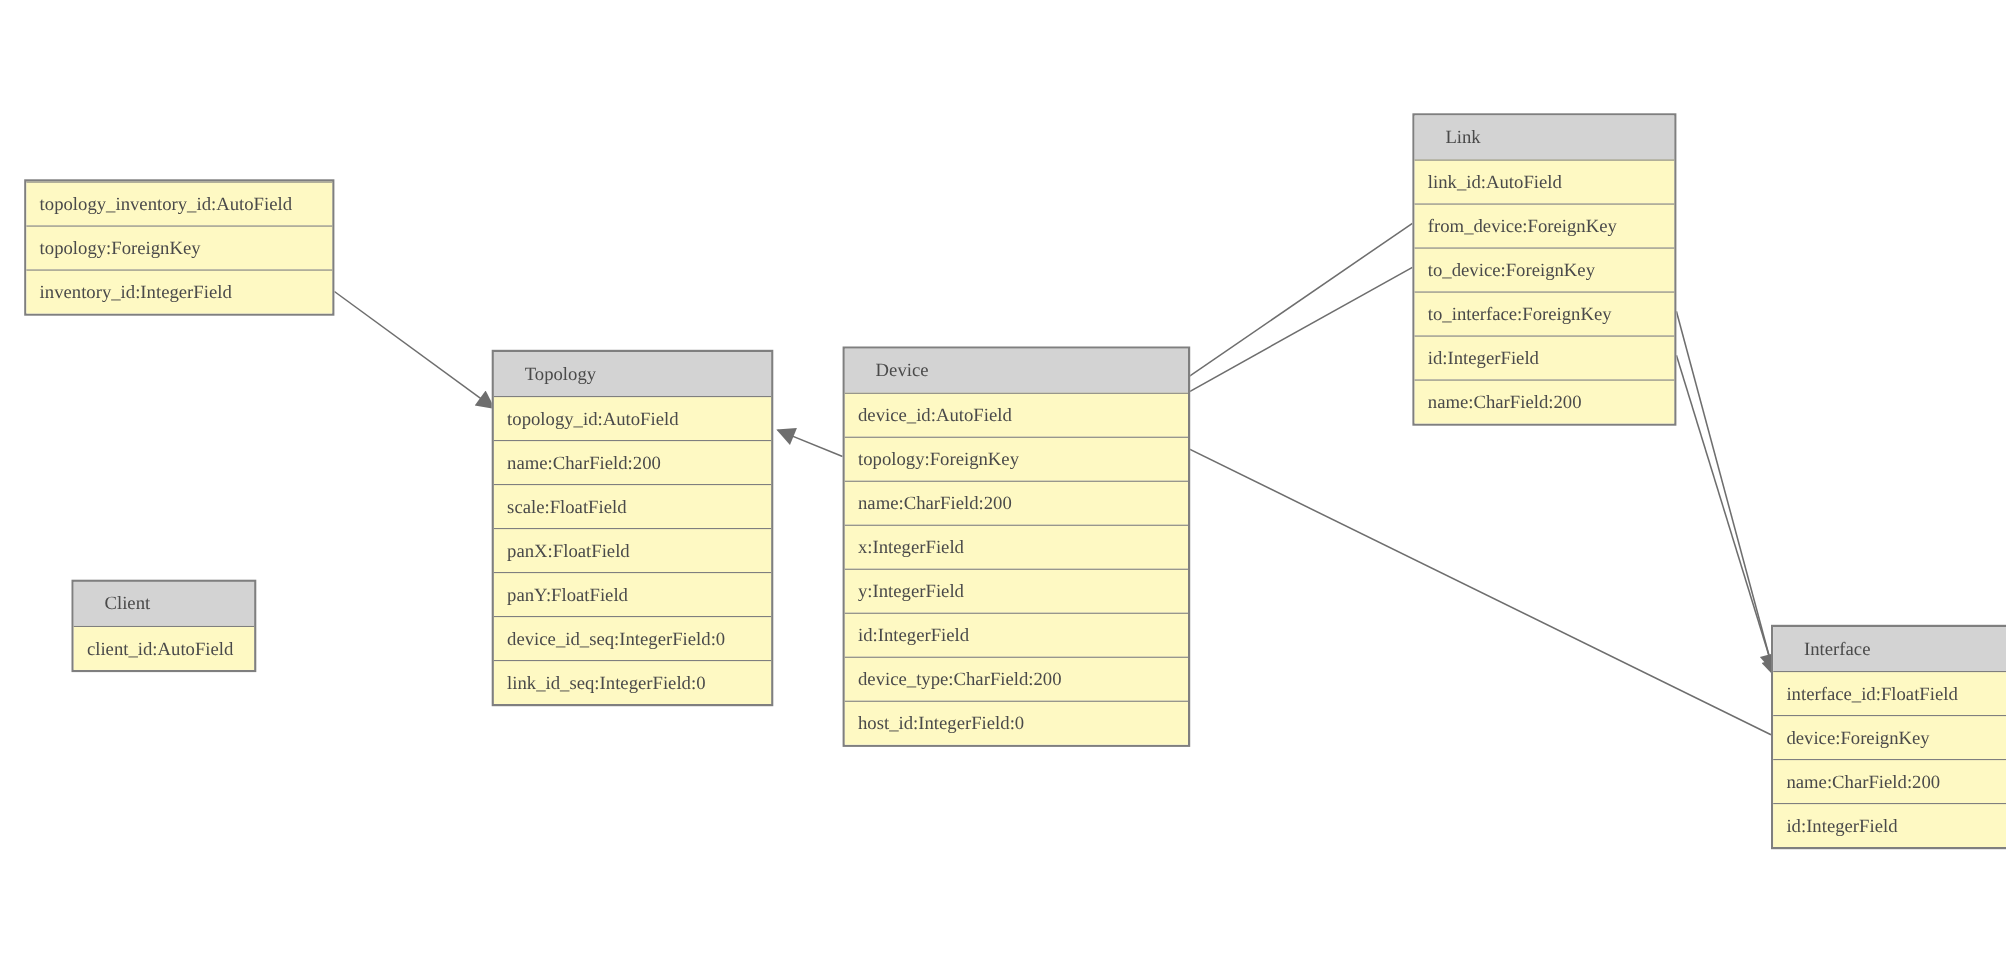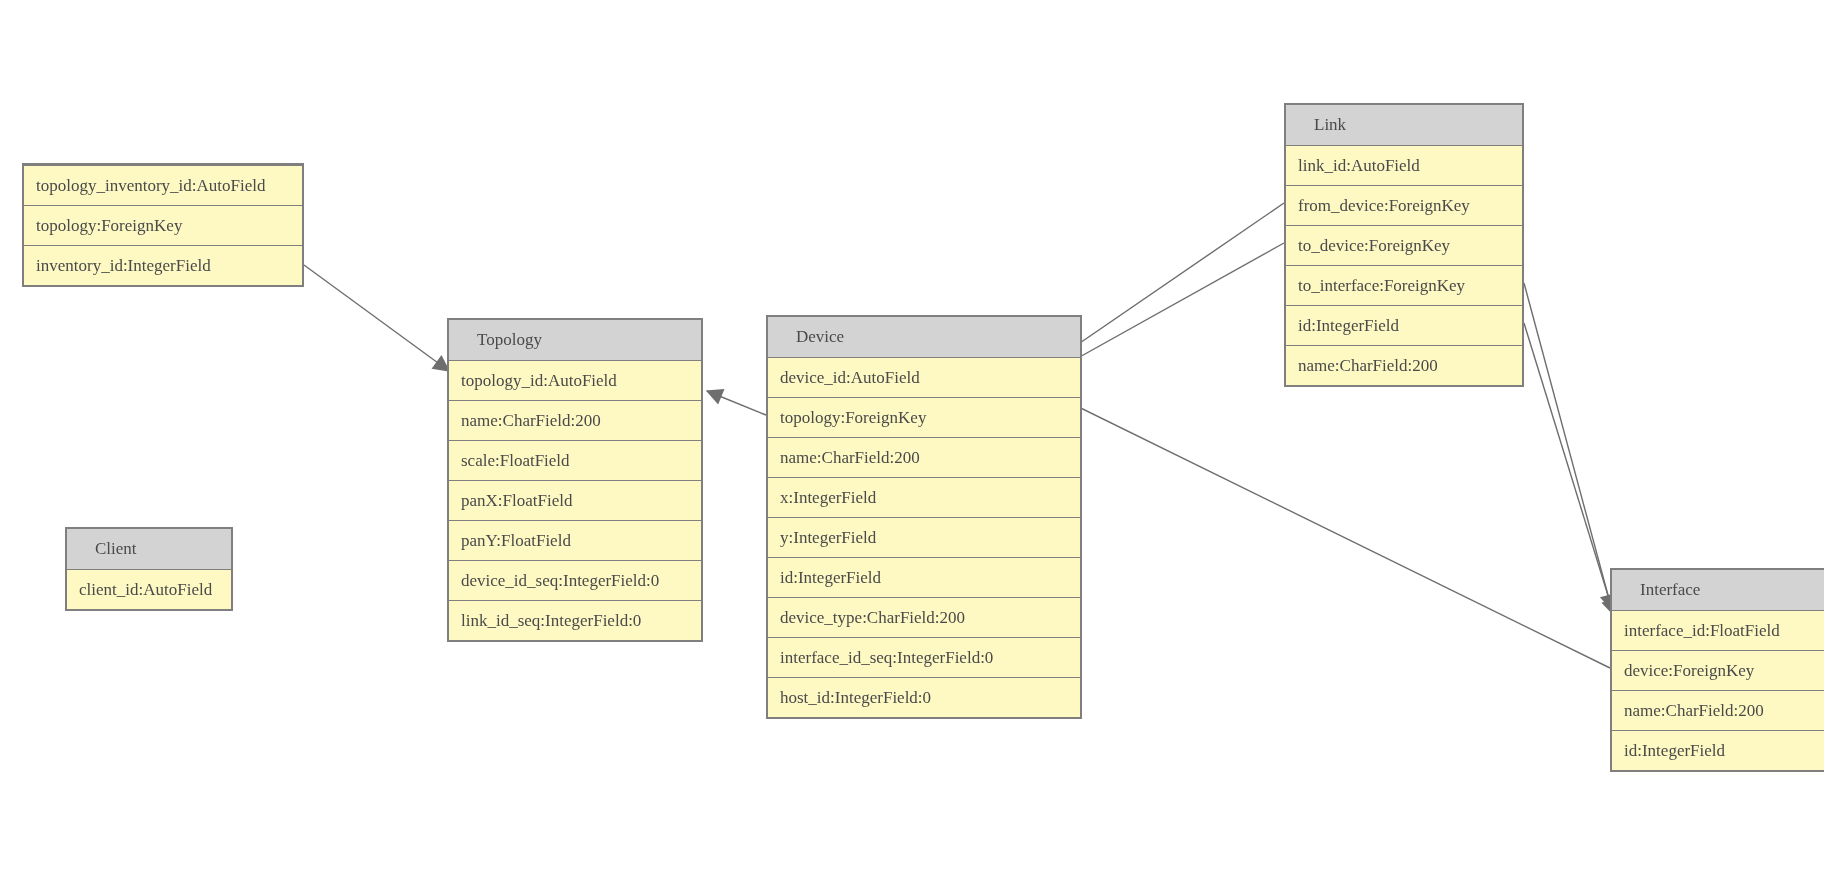--- a/index.html
+++ b/index.html
@@ -92,21 +92,20 @@
     </div>
     <div class="entity" style="left: 766px; top: 315px; width: 316px;">
       <div class="entity-header">Device</div>
       <div class="entity-field">device_id:AutoField</div>
       <div class="entity-field">topology:ForeignKey</div>
       <div class="entity-field">name:CharField:200</div>
       <div class="entity-field">x:IntegerField</div>
       <div class="entity-field">y:IntegerField</div>
       <div class="entity-field">id:IntegerField</div>
       <div class="entity-field">device_type:CharField:200</div>
-      <div class="entity-field">interface_id_seq:IntegerField:0</div>
       <div class="entity-field">host_id:IntegerField:0</div>
     </div>
     <div class="entity" style="left: 1284px; top: 103px; width: 240px;">
       <div class="entity-header">Link</div>
       <div class="entity-field">link_id:AutoField</div>
       <div class="entity-field">from_device:ForeignKey</div>
       <div class="entity-field">to_device:ForeignKey</div>
       <div class="entity-field">to_interface:ForeignKey</div>
       <div class="entity-field">id:IntegerField</div>
       <div class="entity-field">name:CharField:200</div>

